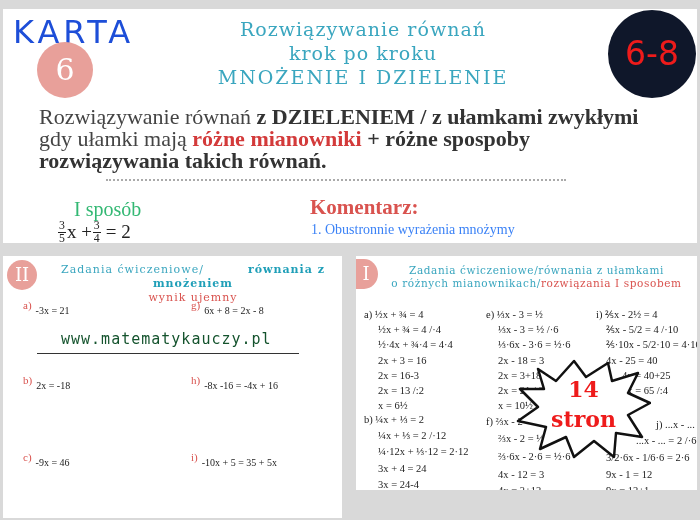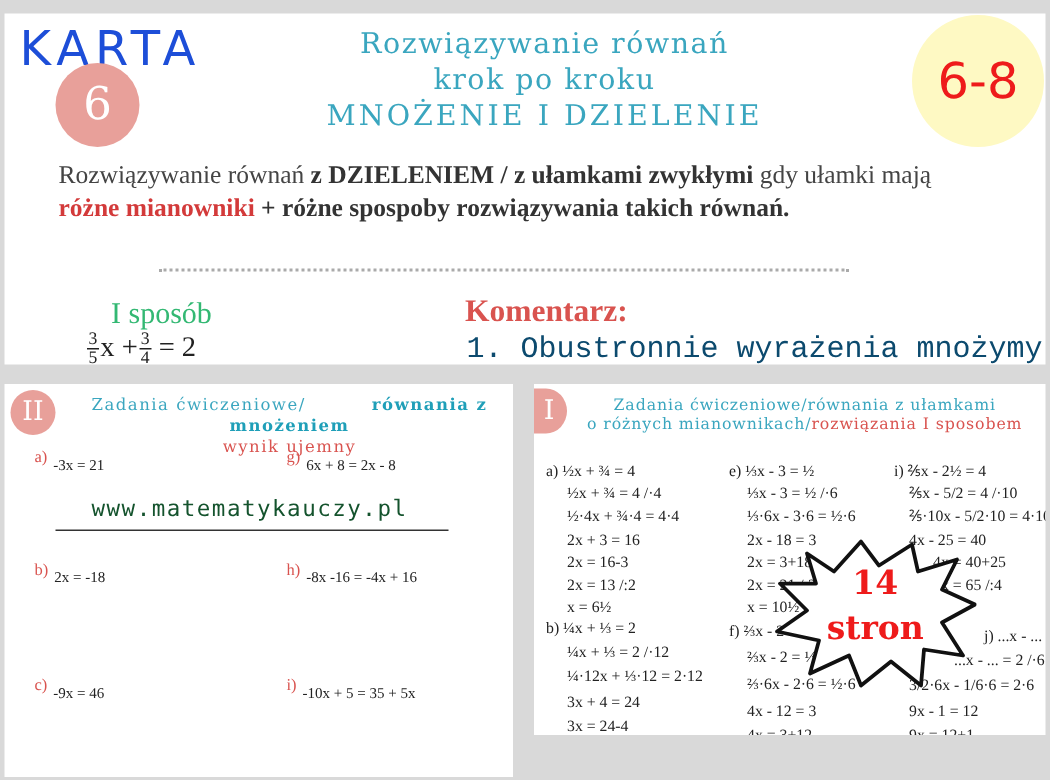--- a/index.html
+++ b/index.html
@@ -11,33 +11,33 @@
   #left-panel { left: 3px; top: 256px; width: 339px; height: 262px; }
   #right-panel { left: 356px; top: 256px; width: 341px; height: 234px; }
 
   
   .karta { position: absolute; left: 10px; top: 4px; font-family: "DejaVu Sans", sans-serif; font-size: 32px; letter-spacing: 4px; color: #1d4ed8; }
   .karta-num { position: absolute; left: 34px; top: 33px; width: 56px; height: 56px; border-radius: 50%; background: #e8a09a; color: #fff; font-family: "DejaVu Serif", serif; font-size: 30px; text-align: center; line-height: 56px; }
   .title { position: absolute; left: 190px; top: 8px; width: 340px; text-align: center; color: #3aa6bf; font-family: "DejaVu Serif", serif; line-height: 24px; }
   .title .l1 { font-size: 19px; letter-spacing: 1px; }
   .title .l2 { font-size: 19px; letter-spacing: 1px; }
   .title .l3 { font-size: 19px; letter-spacing: 2px; }
-  .grade { position: absolute; left: 605px; top: 1px; width: 88px; height: 88px; border-radius: 50%; background: #fef9c3; color: #ee1b1b; font-family: "DejaVu Sans", sans-serif; font-size: 33px; text-align: center; line-height: 88px; }
+  .grade { position: absolute; left: 605px; top: 1px; width: 88px; height: 88px; border-radius: 50%; background: #0f172a; color: #ee1b1b; font-family: "DejaVu Sans", sans-serif; font-size: 33px; text-align: center; line-height: 88px; }
 
-  .intro { position: absolute; left: 36px; top: 97px; width: 620px; font-family: "Liberation Serif", serif; font-size: 17px; line-height: 22px; color: #444; }
+  .intro { position: absolute; left: 36px; top: 97px; width: 620px; font-family: "Liberation Serif", serif; font-size: 22px; line-height: 22px; color: #444; }
   .intro b { color: #333; }
   .intro .red { color: #d33a3a; font-weight: bold; }
   .dots { position: absolute; left: 103px; top: 170px; width: 460px; border-top: 2px dotted #aaa; }
 
   .sposob { position: absolute; left: 47px; top: 189px; font-family: "Liberation Serif", serif; font-size: 20px; color: #33b873; margin-left: 24px; }
   .eq-top { position: absolute; left: 54px; top: 211px; font-family: "Liberation Serif", serif; font-size: 19px; color: #222; display: flex; align-items: center; }
   .frac { display: inline-flex; flex-direction: column; align-items: center; line-height: 1; font-size: 0.62em; margin: 0 1px; vertical-align: middle; }
   .frac .n { border-bottom: 1px solid currentColor; padding: 0 1px; }
   .komentarz { position: absolute; left: 307px; top: 186px; font-family: "Liberation Serif", serif; font-size: 21px; font-weight: bold; color: #d9534f; }
-  .kom-1 { position: absolute; left: 308px; top: 213px; font-family: Liberation Mono, monospace; font-size: 20px; color: #0c4a6e; }
+  .kom-1 { position: absolute; left: 308px; top: 213px; font-family: Liberation Serif, serif; font-size: 14px; color: #3b82f6; }
 
   
   .badge { position: absolute; width: 30px; height: 30px; border-radius: 50%; background: #e8a09a; color: #fff; text-align: center; line-height: 30px; font-family: "DejaVu Serif", serif; font-size: 18px; }
   #left-panel .badge { left: 4px; top: 4px; }
   .lp-title { position: absolute; left: 40px; top: 7px; width: 300px; text-align: center; font-family: "DejaVu Serif", serif; font-size: 11px; letter-spacing: 1px; color: #3aa6bf; line-height: 14px; }
   .lp-title b { color: #1f9fb8; margin-left: 44px; }
   .lp-title .red { color: #d9534f; }
   .task { position: absolute; font-family: "Liberation Serif", serif; font-size: 10px; color: #222; }
   .task .lbl { color: #d9534f; font-size: 11px; position: relative; top: -5px; margin-right: 4px; }
   .site { position: absolute; left: 58px; top: 74px; font-family: "DejaVu Sans Mono", monospace; font-size: 15px; letter-spacing: 1px; color: #14532d; }

